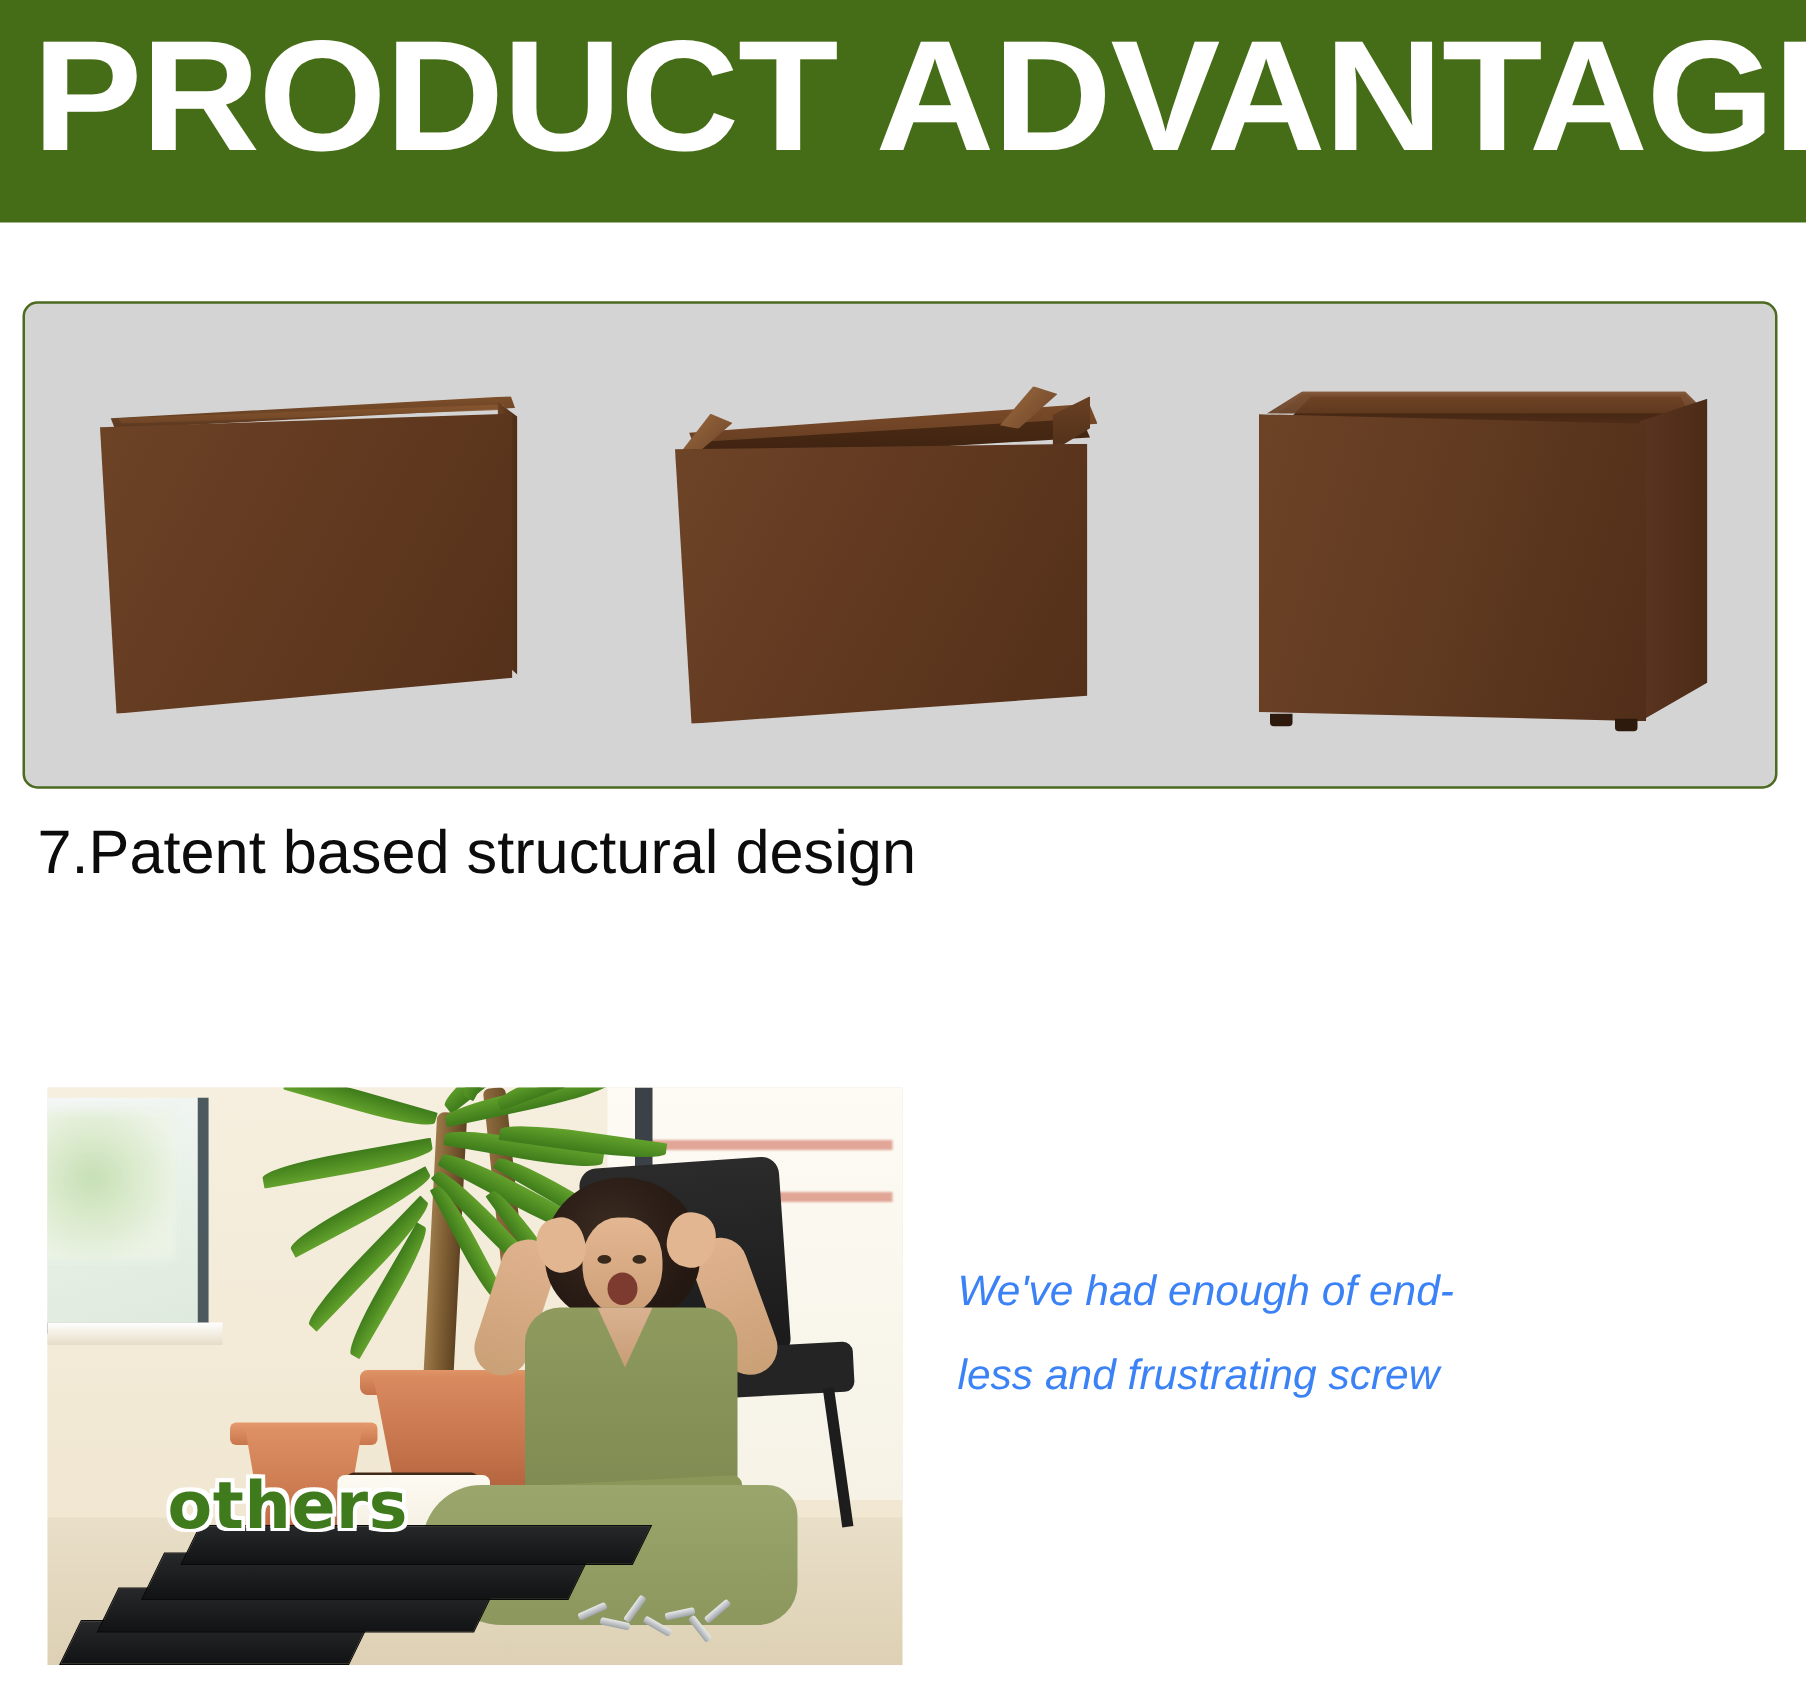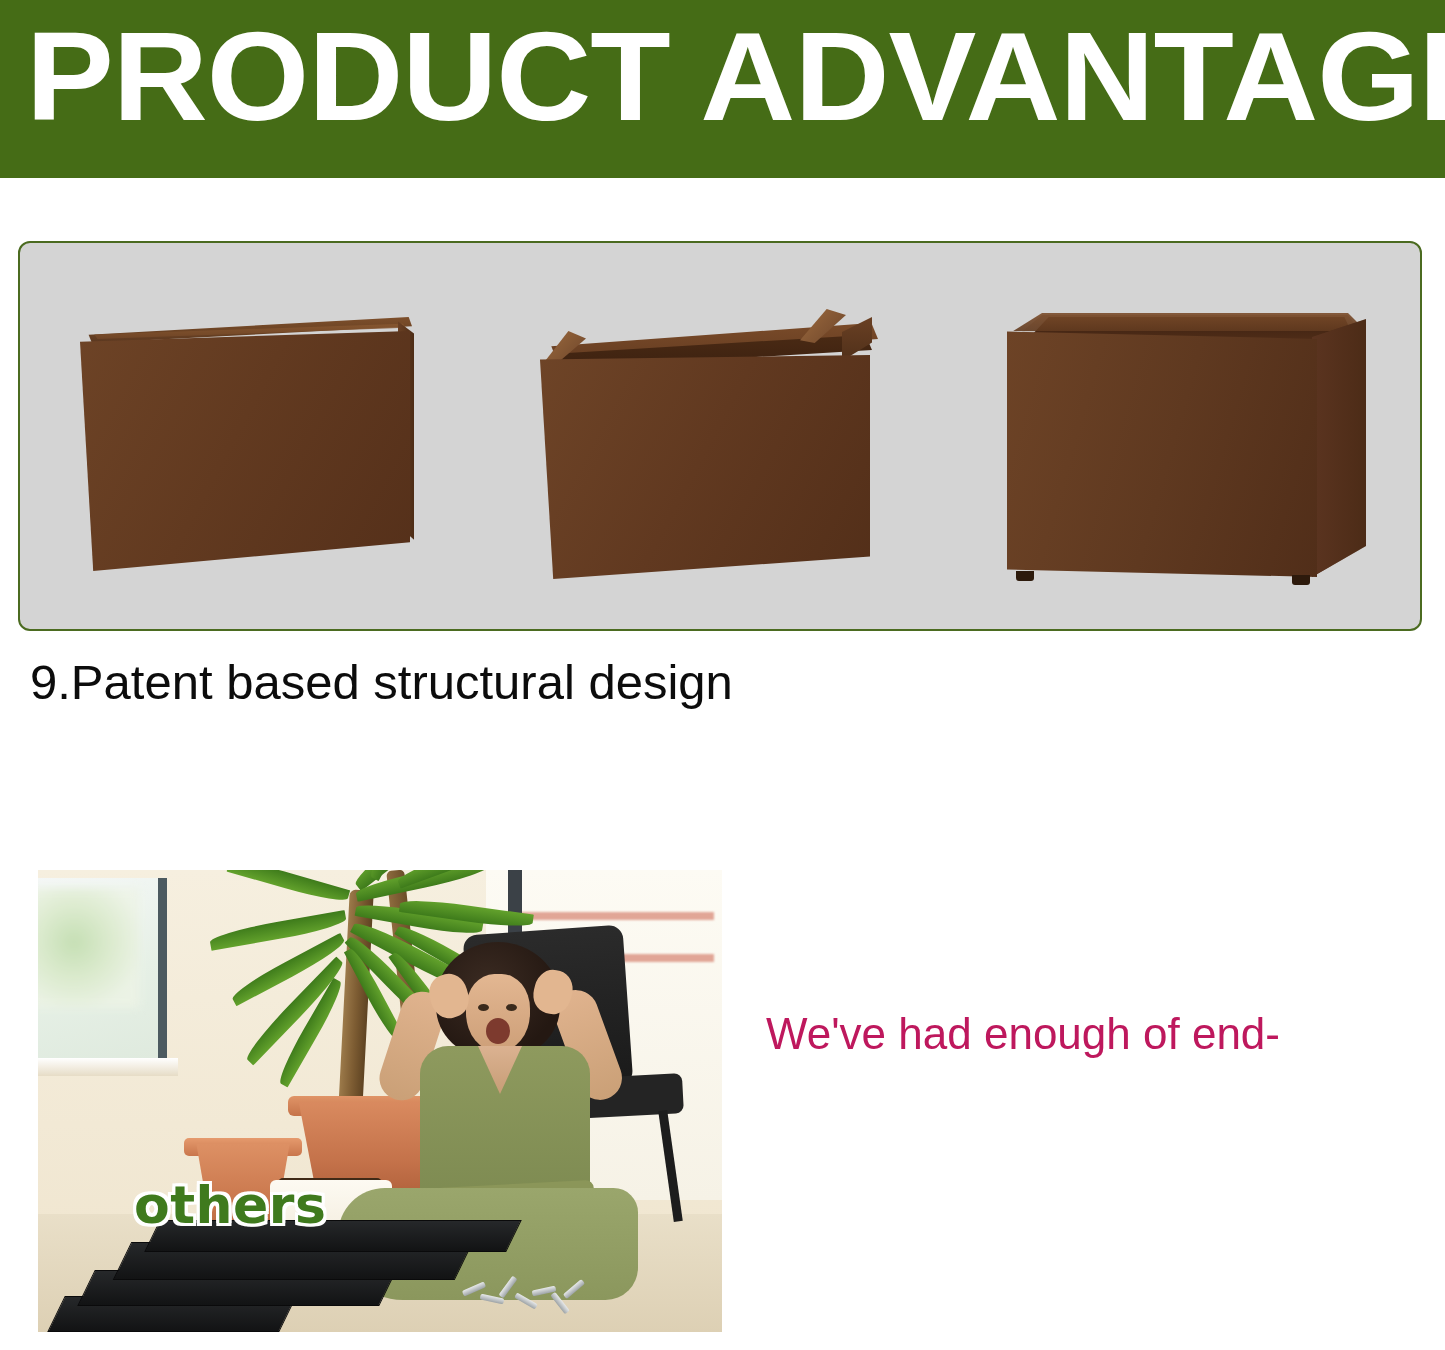--- a/index.html
+++ b/index.html
@@ -615,25 +615,26 @@
   }
 
   
   .caption {
     position: absolute;
     left: 766px;
     top: 1000px;
     width: 560px;
   }
   .caption-line {
-    color: #be185d;
+    color: #3b82f6;
     font-family: "Liberation Sans Narrow", "Liberation Sans", sans-serif;
-    font-size: 44px;
+    font-size: 34px;
     line-height: 67px;
     white-space: nowrap;
+    font-style: italic;
   }
 </style>
 </head>
 <body>
 
 <div class="header-banner">
   <div class="header-title">PRODUCT ADVANTAGES</div>
 </div>
 
 <div class="steps-panel">
@@ -659,21 +660,21 @@
     <div class="planter s3-inner"></div>
     <div class="planter s3-rim"></div>
     <div class="planter s3-side"></div>
     <div class="planter s3-front"></div>
     <div class="planter s3-foot-l"></div>
     <div class="planter s3-foot-r"></div>
   </div>
 </div>
 
 <div class="bullets">
-  <div class="bullet-line">9.Patent based structural design</div>
+  <div class="bullet-line">7.Patent based structural design</div>
 </div>
 
 <div class="photo-frame">
   <div class="scene-wall"></div>
   <div class="scene-window2"></div>
   <div class="scene-window2-bars"></div>
   <div class="scene-window">
     <div class="scene-window-glow"></div>
   </div>
   <div class="scene-sill"></div>
@@ -744,13 +745,14 @@
     <div class="screw" style="left:70px;top:6px;transform:rotate(-12deg);"></div>
     <div class="screw" style="left:86px;top:18px;transform:rotate(52deg);"></div>
     <div class="screw" style="left:100px;top:4px;transform:rotate(-40deg);"></div>
   </div>
 </div>
 
 <div class="others-badge">others</div>
 
 <div class="caption">
   <div class="caption-line">We've had enough of end-</div>
+  <div class="caption-line">less and frustrating screw</div>
 </div>
 
 </body></html>

